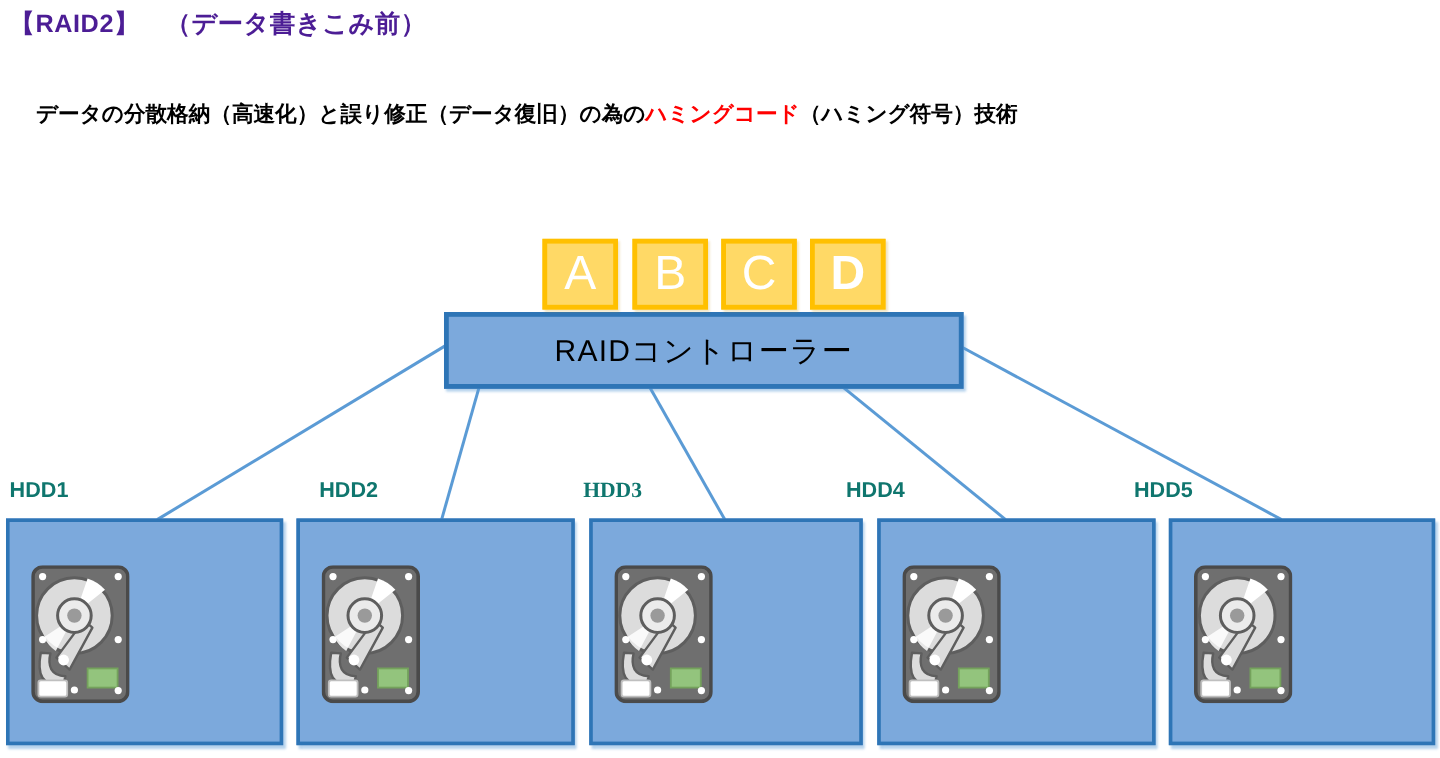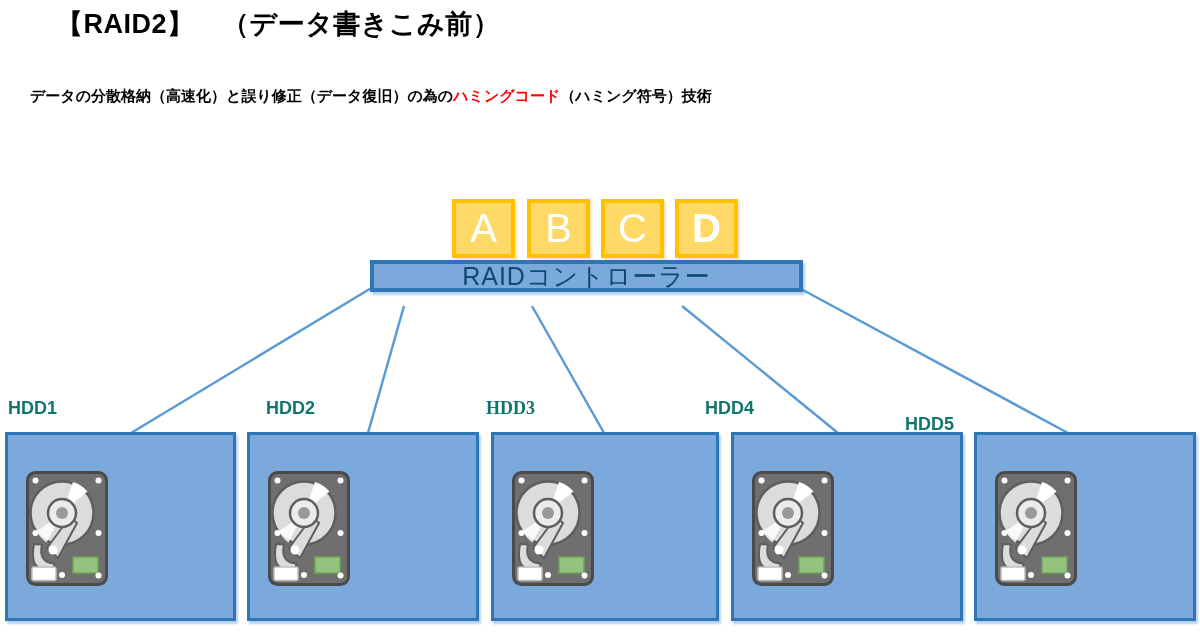--- a/index.html
+++ b/index.html
@@ -3,52 +3,52 @@
 <meta charset="utf-8">
 <style>
   html,body{margin:0;padding:0;background:#fff;}
   .stage{
     position:relative;width:1200px;height:632px;background:#FFFFFF;overflow:hidden;
     font-family:"Liberation Sans","DejaVu Sans",sans-serif;
   }
   
   .title{
     position:absolute;left:8px;top:6px;
-    font-size:27px;font-weight:700;color:#000000;letter-spacing:.5px;white-space:nowrap;margin-left:48px;
+    font-size:21px;font-weight:700;color:#4c1d95;letter-spacing:.5px;white-space:nowrap;
   }
   .desc{
     position:absolute;left:30px;top:82px;
-    font-size:15px;font-weight:700;color:#000;line-height:27px;white-space:nowrap;
+    font-size:18px;font-weight:700;color:#000;line-height:27px;white-space:nowrap;
   }
   .desc .hl{color:#FF0000;}
   
   svg.connectors{position:absolute;left:0;top:0;z-index:1;}
   
   .block{
     position:absolute;top:199px;width:63px;height:59px;box-sizing:border-box;
     background:#FFD966;border:4px solid #FFC000;z-index:3;
     display:flex;align-items:center;justify-content:center;
     color:#FFFFFF;font-size:40px;font-weight:500;
     box-shadow:2px 2px 2px rgba(191,143,0,.25);
   }
   .block.b0{left:452px;} .block.b1{left:527px;} .block.b2{left:601px;}
   .block.b3{left:675px;font-weight:800;}
   
   .controller{
-    position:absolute;left:370px;top:260px;width:433px;height:32px;box-sizing:border-box;
+    position:absolute;left:370px;top:260px;width:433px;height:64px;box-sizing:border-box;
     background:#7CA9DC;border:4px solid #2E75B6;z-index:2;
     display:flex;align-items:center;justify-content:center;
-    color:#0c4a6e;font-size:25px;font-weight:500;letter-spacing:1px;
+    color:#000000;font-size:25px;font-weight:500;letter-spacing:1px;
     box-shadow:2px 3px 2px rgba(91,155,213,.45);
   }
   
   .hdd-label{
     position:absolute;top:398px;font-size:18px;font-weight:700;color:#0f766e;z-index:2;white-space:nowrap;text-align:center;
   }
-  .l0{left:8px;} .l1{left:266px;} .l2{left:486px;font-family:Liberation Serif, serif;} .l3{left:705px;} .l4{left:905px;margin-top:16px;}
+  .l0{left:8px;} .l1{left:266px;} .l2{left:486px;font-family:Liberation Serif, serif;} .l3{left:705px;} .l4{left:945px;}
   
   .hdd-box{
     position:absolute;top:432px;height:189px;box-sizing:border-box;
     background:#7CA9DC;border:3px solid #2E75B6;z-index:2;
     box-shadow:2px 3px 2px rgba(91,155,213,.45);
   }
   .d0{left:5px;width:231px;}
   .d1{left:247px;width:232px;}
   .d2{left:491px;width:228px;}
   .d3{left:731px;width:232px;}

